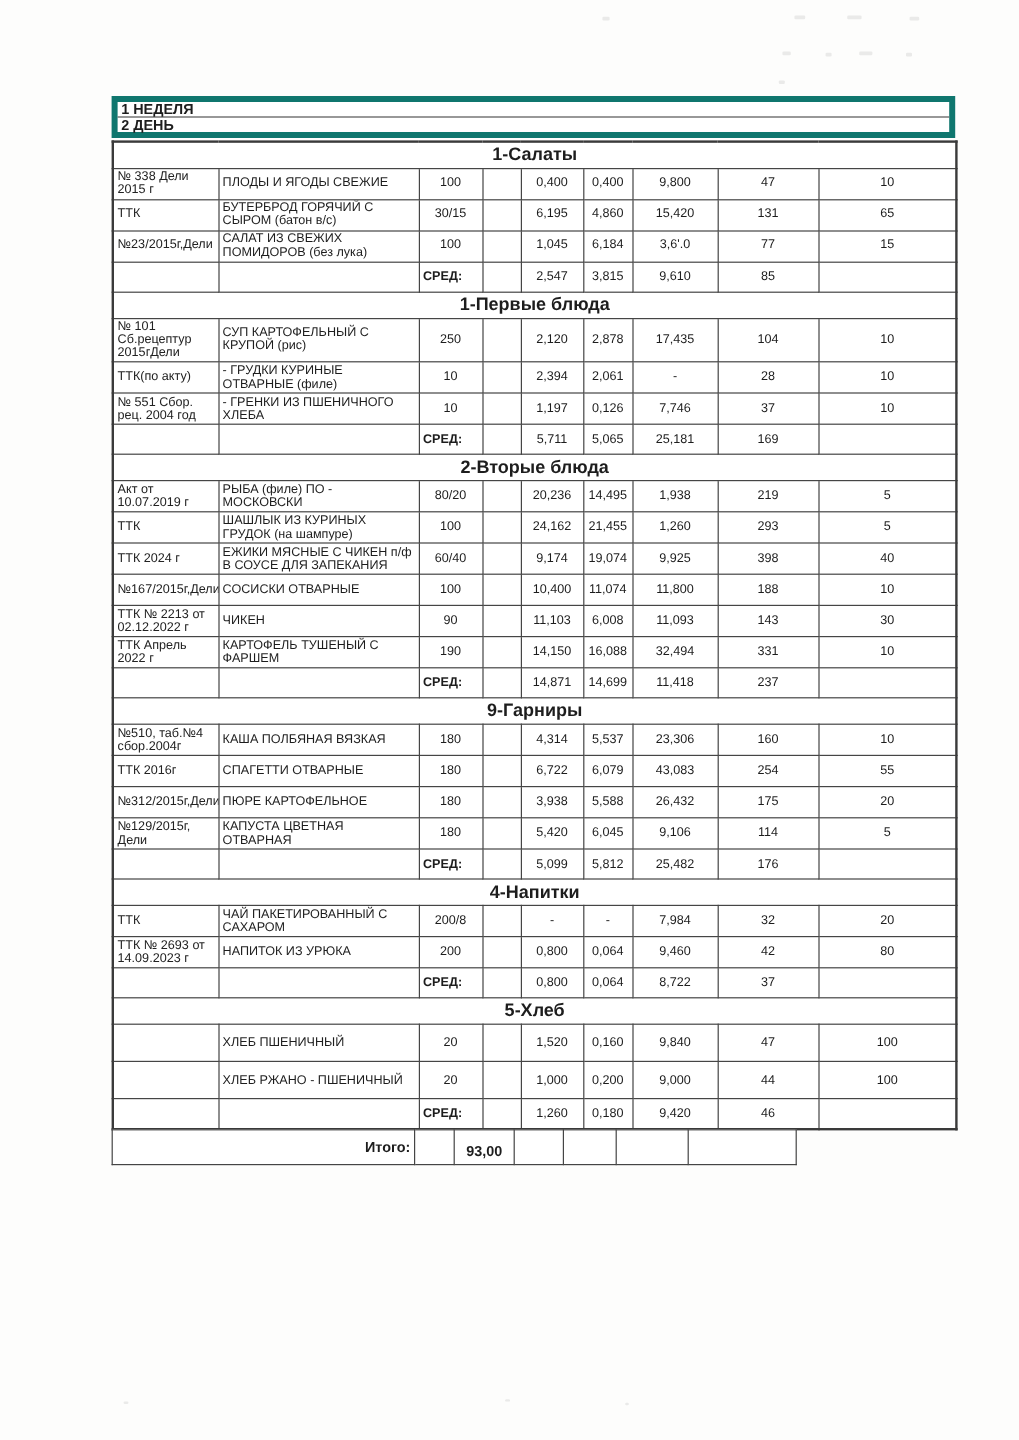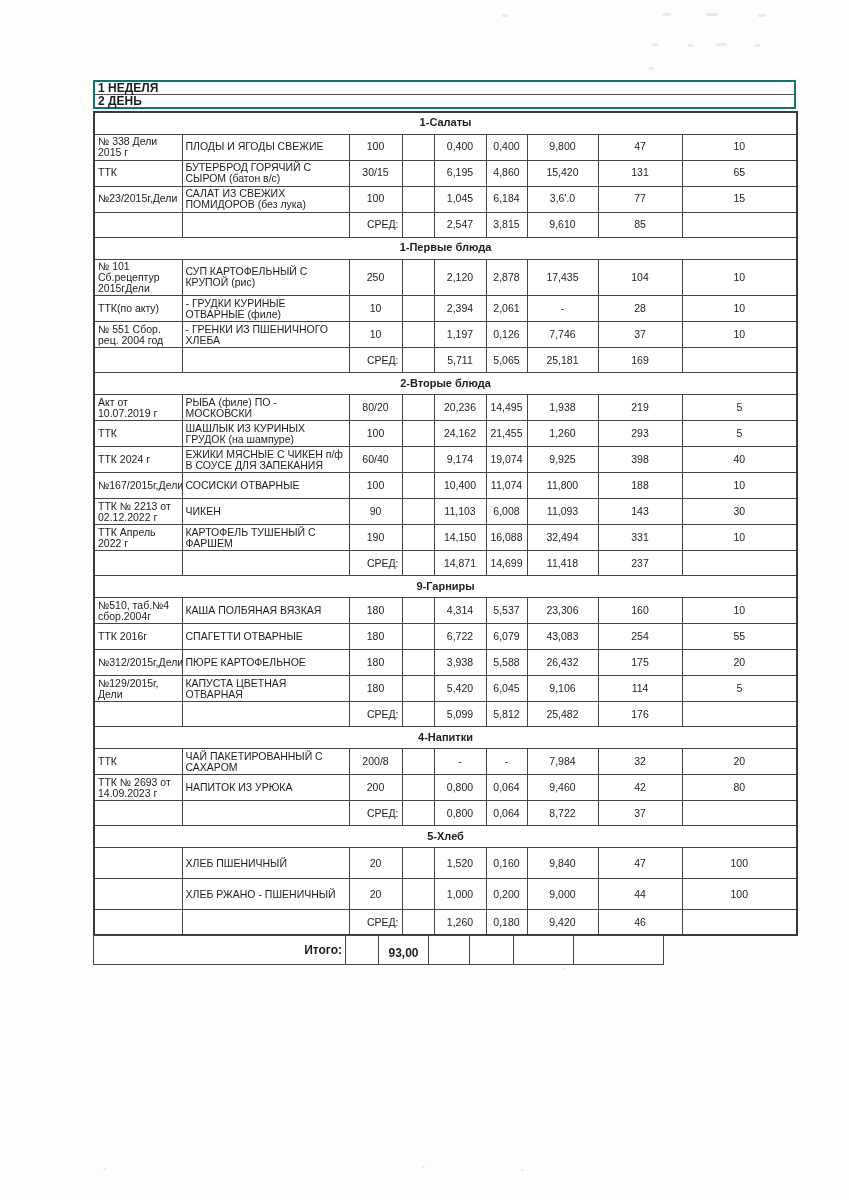--- a/index.html
+++ b/index.html
@@ -4,40 +4,40 @@
 <style>
   html,body{margin:0;padding:0;background:#e9e9e9;}
   .page{
     position:relative;width:849px;height:1200px;margin:0 auto;
     background:#fdfdfc;overflow:hidden;
     font-family:"Liberation Sans", sans-serif;color:#1d1d1d;
   }
   .doc{position:absolute;left:93px;top:80px;width:703px;}
 
   
-  .week-box{border:2px solid #0f766e;background:#fff;}
+  .week-box{border:5px solid #0f766e;background:#fff;}
   .week-row{font-weight:bold;font-size:12px;line-height:12px;padding:0 3px;}
   .week-row:first-child{border-bottom:1px solid #555;}
 
   
   table.menu{border-collapse:collapse;table-layout:fixed;width:703px;margin-top:2px;
     border:2px solid #3a3a3a;background:#fff;}
   table.menu td{border:1px solid #454545;vertical-align:middle;padding:1px 3px;
     font-size:10.5px;line-height:1.08;overflow:hidden;}
   tr.section-row{height:22px;}
-  tr.section-row td{text-align:center;font-weight:bold;font-size:11px;border-left:none;border-right:none;}
+  tr.section-row td{text-align:center;font-weight:bold;font-size:15px;border-left:none;border-right:none;}
   tr.data-row{height:26px;}
   tr.tall-row{height:31px;}
   tr.avg-row{height:25px;}
   td.c-ref{font-size:7.5px;line-height:1.2;padding-left:2px;color:#222;}
   td.c-name{font-size:10.5px;}
   td.c-port{text-align:center;}
   td.c-gap{}
   td.c-v{text-align:center;}
-  td.avg-label{text-align:right;font-weight:normal;font-size:10.5px;}
+  td.avg-label{text-align:left;font-weight:bold;font-size:10.5px;}
 
   
   table.totals{border-collapse:collapse;table-layout:fixed;width:570px;margin-top:-1px;
     border:1.5px solid #3a3a3a;background:#fff;}
   table.totals td{border:1px solid #454545;font-size:12px;vertical-align:middle;padding:1px 3px;}
   table.totals tr{height:29px;}
   td.itogo-label{font-weight:bold;text-align:right;padding-right:4px;}
   td.itogo-val{font-weight:bold;text-align:center;vertical-align:bottom;}
   td.itogo-val span{display:inline-block;transform:translateY(3px);}
 

